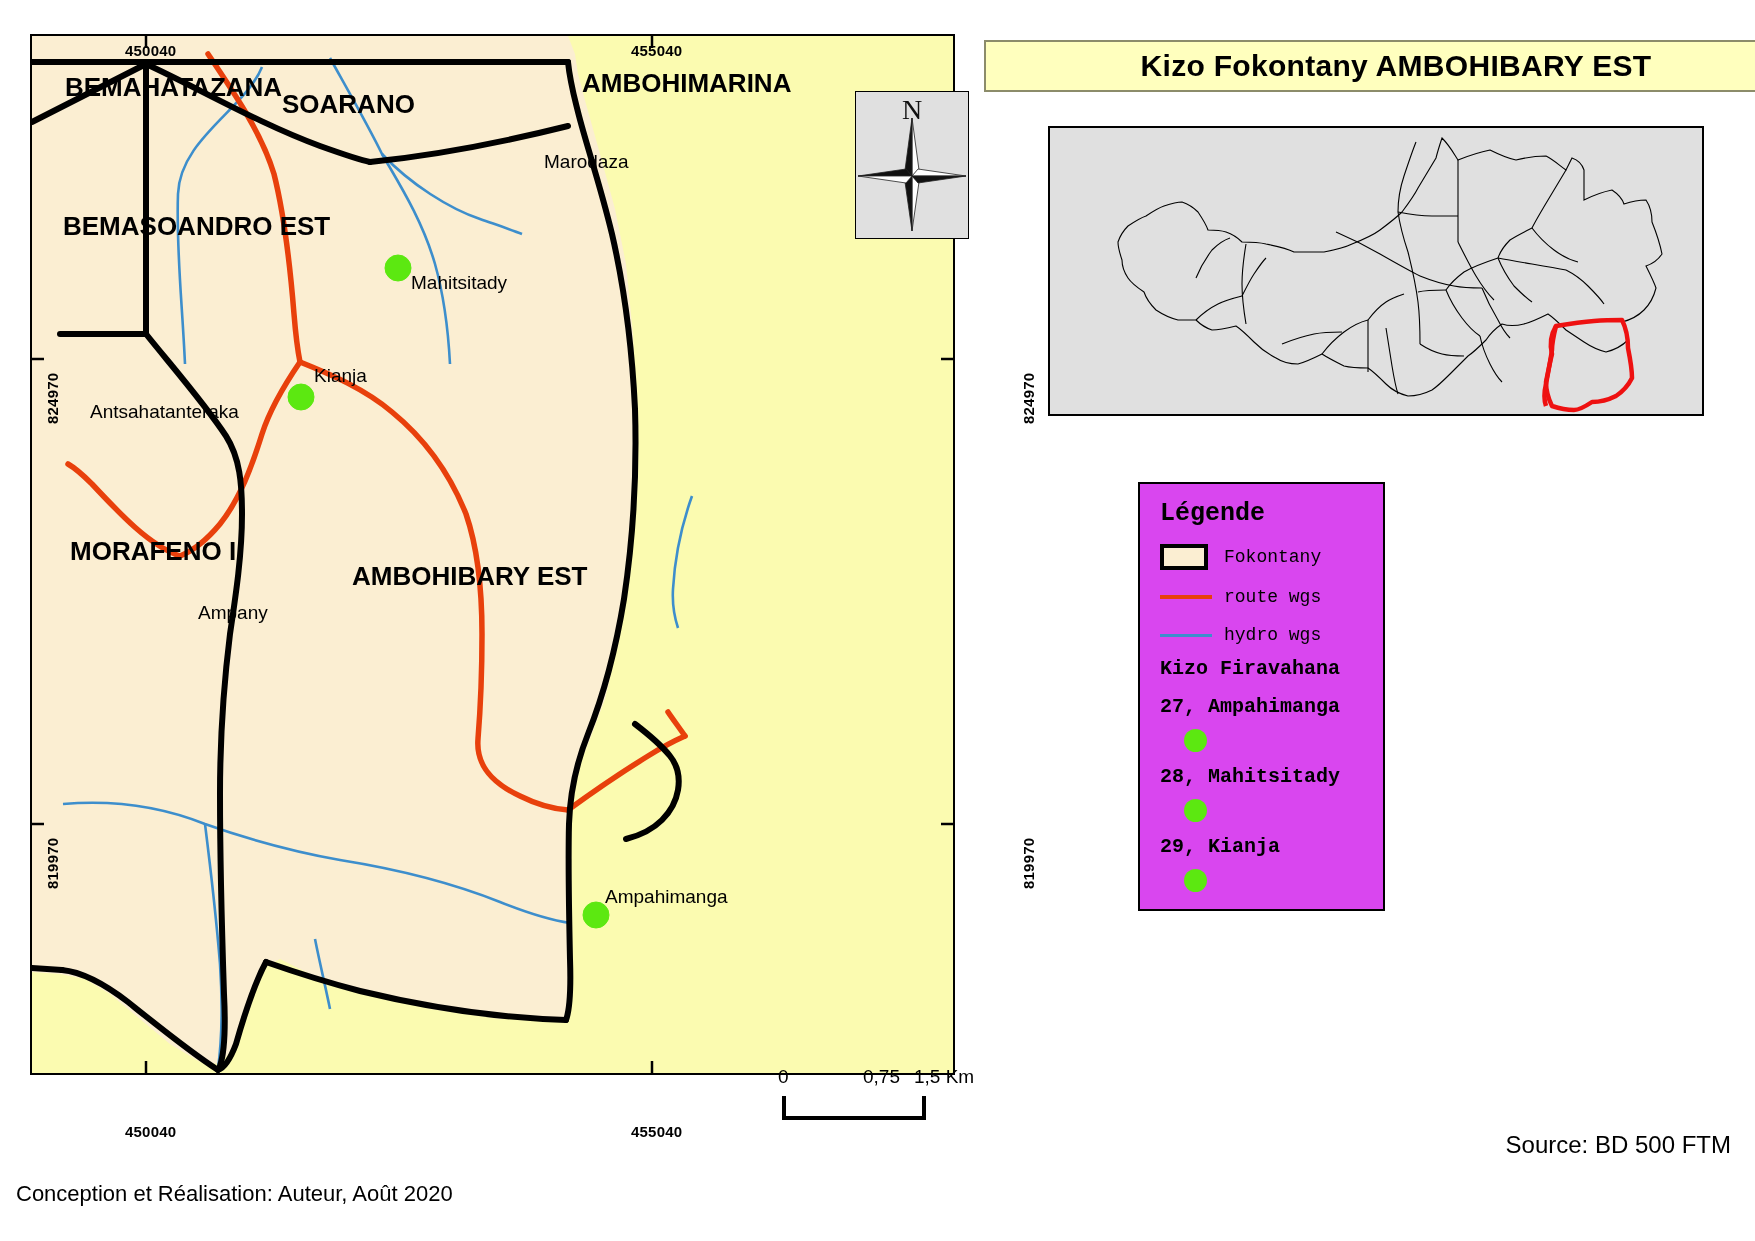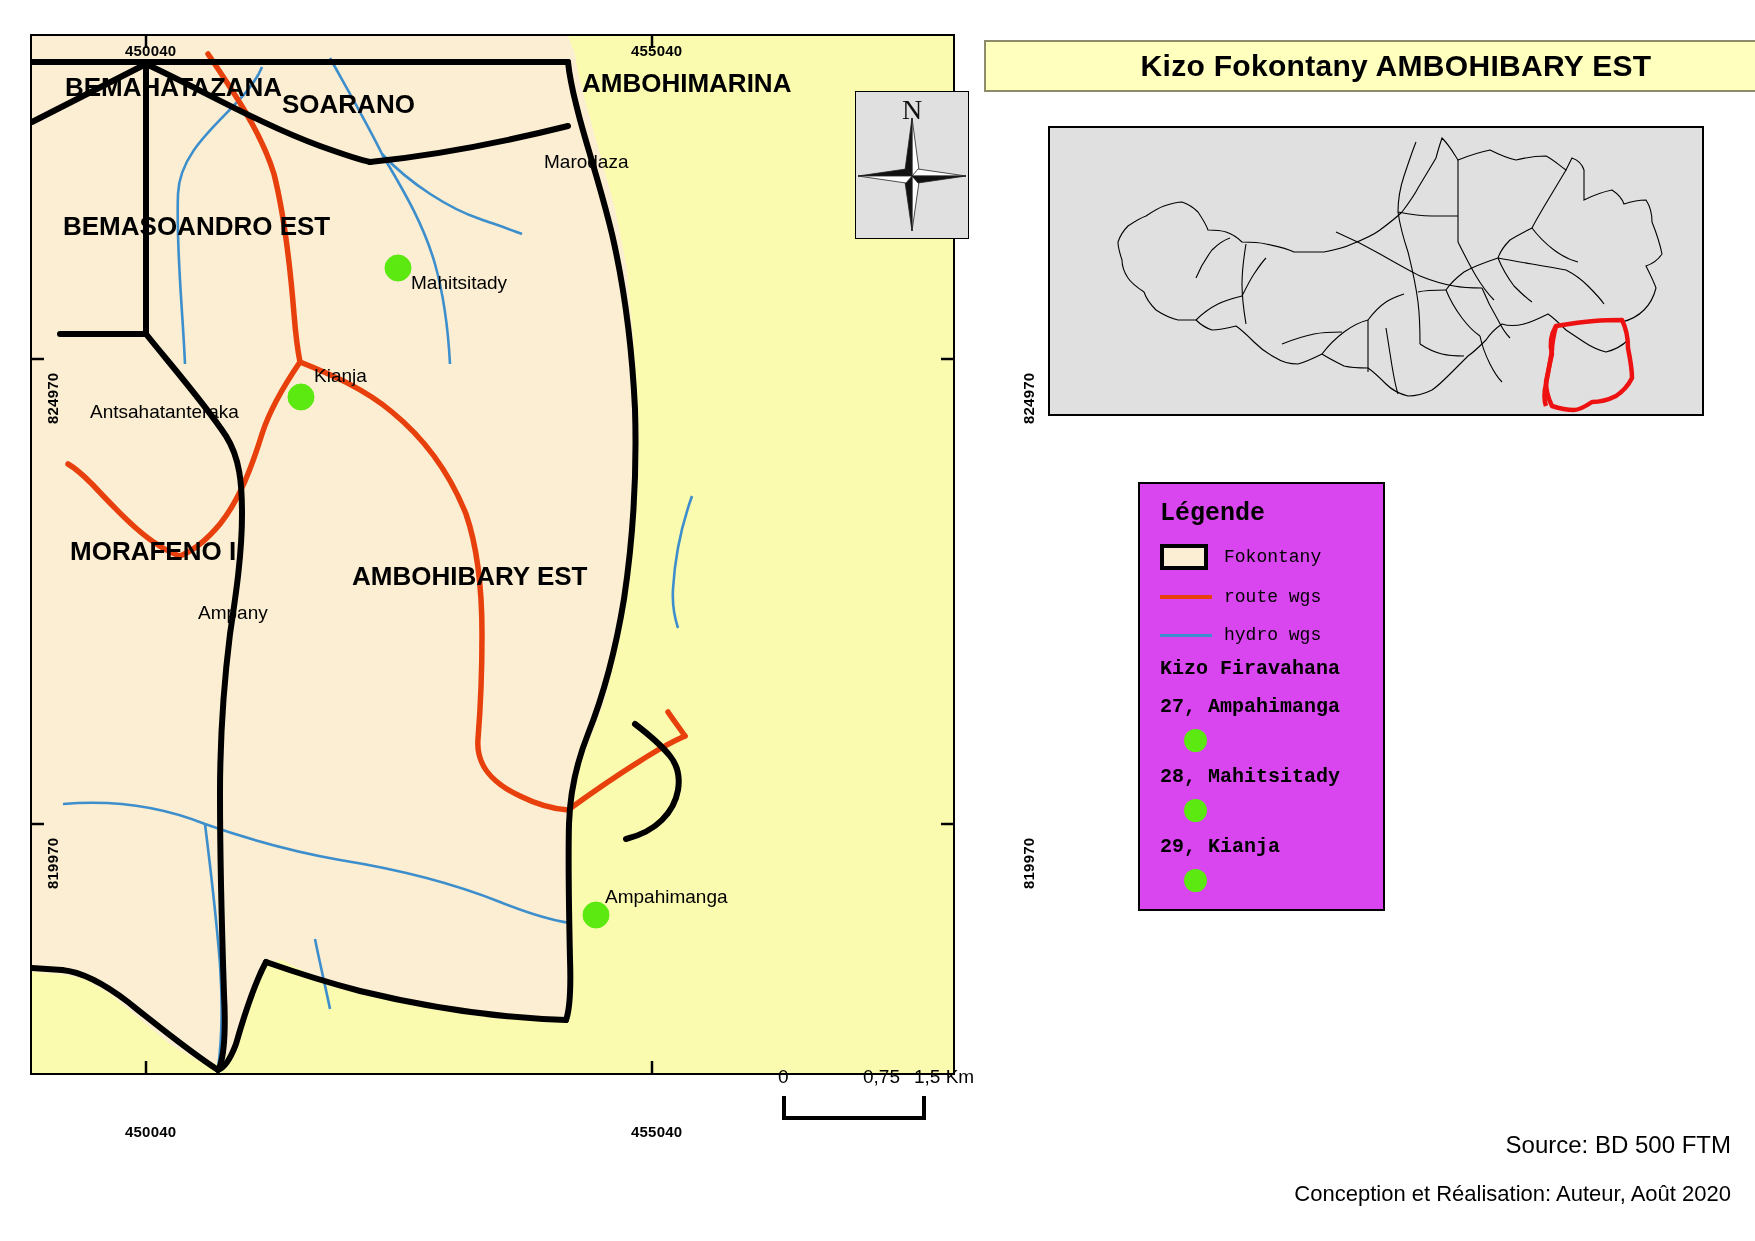--- a/index.html
+++ b/index.html
@@ -47,21 +47,21 @@
   .leg-row{position:absolute;left:20px;display:flex;align-items:center;}
   .leg-sym{width:60px;display:flex;align-items:center;justify-content:flex-start;}
   .leg-txt{font-size:18px;color:#000;margin-left:4px;white-space:nowrap;}
   .leg-sub{position:absolute;left:20px;font-size:20px;font-weight:bold;color:#000;white-space:nowrap;}
   .swatch-poly{width:48px;height:26px;background:#fbeed2;border:4px solid #000;box-sizing:border-box;}
   .swatch-line{width:52px;height:0;border-top:4px solid #e8400c;}
   .swatch-line.hydro{border-top:3px solid #3d8ecc;}
   .leg-dot{position:absolute;left:44px;width:23px;height:23px;border-radius:50%;background:#5ce811;}
 
   #src1{position:absolute;left:0;top:1131px;width:1731px;text-align:right;font-size:24px;color:#000;}
-  #src2{position:absolute;left:0;top:1181px;width:1731px;text-align:right;font-size:22px;color:#000;}
+  #src2{position:absolute;left:16px;top:1181px;width:1731px;font-size:22px;color:#000;}
 </style>
 </head>
 <body>
 
 <div id="map-panel">
   <div id="map-frame"></div>
 
   <svg id="map-svg" viewBox="0 0 925 1041">
 
     <path fill="#fbeed2" stroke="none" d="M2,2 L538,2 L545,20 L548,40 L556,70 L570,120 L585,175 L596,230 L603,300 L606,380 L604,455

